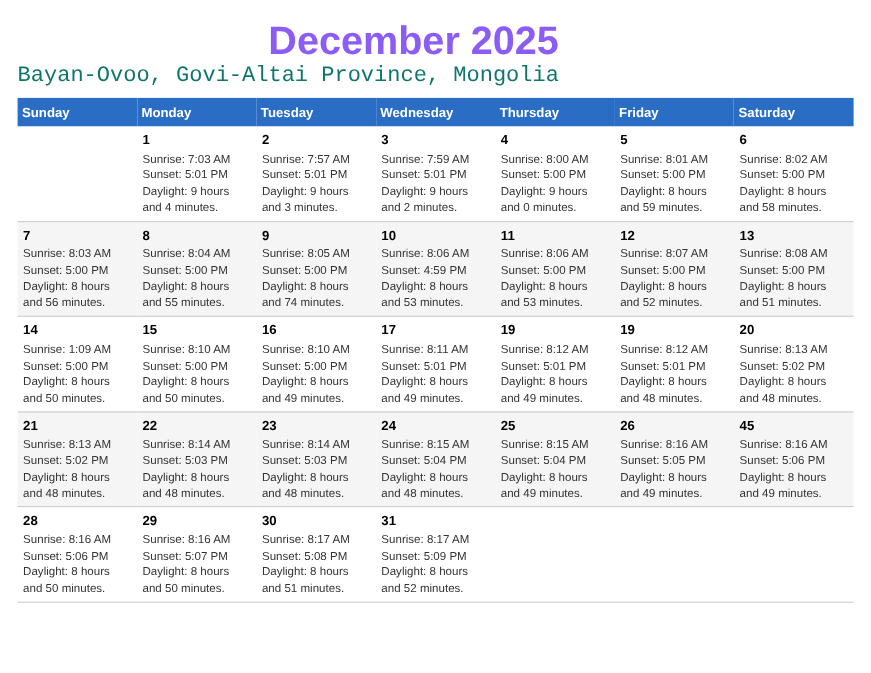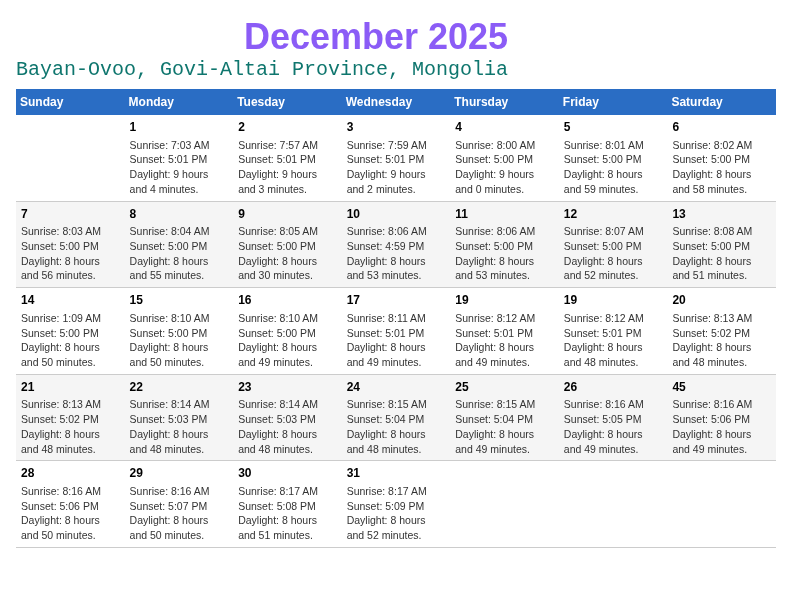--- a/index.html
+++ b/index.html
@@ -161,21 +161,21 @@
           <div class="cell-text">Sunrise: 8:04 AM</div>
           <div class="cell-text">Sunset: 5:00 PM</div>
           <div class="cell-text">Daylight: 8 hours</div>
           <div class="cell-text">and 55 minutes.</div>
         </td>
         <td>
           <span class="day-num">9</span>
           <div class="cell-text">Sunrise: 8:05 AM</div>
           <div class="cell-text">Sunset: 5:00 PM</div>
           <div class="cell-text">Daylight: 8 hours</div>
-          <div class="cell-text">and 30 minutes.</div>
+          <div class="cell-text">and 74 minutes.</div>
         </td>
         <td>
           <span class="day-num">10</span>
           <div class="cell-text">Sunrise: 8:06 AM</div>
           <div class="cell-text">Sunset: 4:59 PM</div>
           <div class="cell-text">Daylight: 8 hours</div>
           <div class="cell-text">and 53 minutes.</div>
         </td>
         <td>
           <span class="day-num">11</span>

